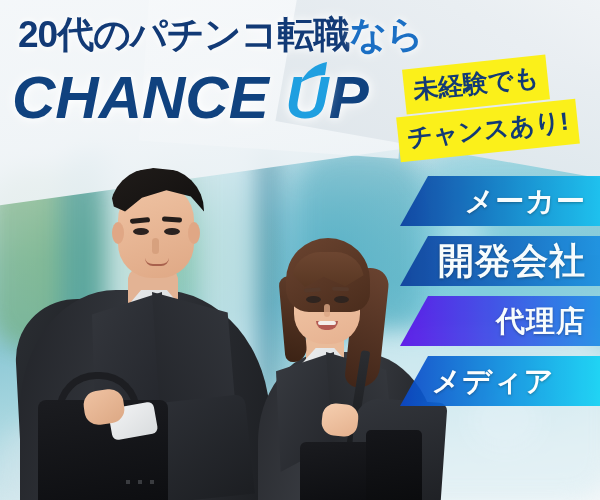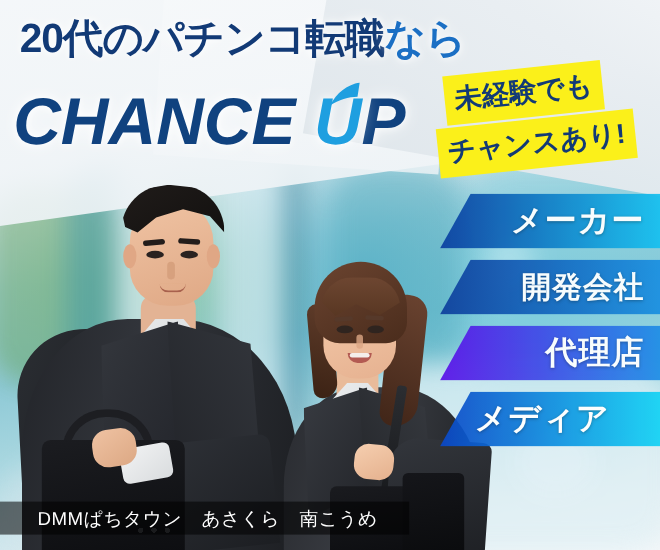--- a/index.html
+++ b/index.html
@@ -333,21 +333,20 @@
     left: 12px; top: 68px;
     z-index: 8;
     font-size: 60px;
     font-weight: 900;
     font-style: italic;
     letter-spacing: 0px;
     line-height: 1;
     white-space: nowrap;
     color: #10427f;
     text-shadow: 0 0 8px rgba(255,255,255,.95), 0 0 16px rgba(255,255,255,.85);
-    margin-top: 13px;
   }
   .logo .chance { color:#10427f; }
   .logo .u-wrap {
     position: relative;
     display: inline-block;
     color: #1f9fe0;
   }
   .logo .u-swoosh {
     position: absolute;
     left: 13px; top: -6px;
@@ -393,21 +392,21 @@
   }
   .cat-label {
     color: #ffffff;
     font-size: 29px;
     font-weight: 900;
     letter-spacing: 1px;
     line-height: 1;
     text-shadow: 0 1px 3px rgba(0,0,0,.35);
     white-space: nowrap;
   }
-  .cat-label.sm { font-size: 27px; }
+  .cat-label.sm { font-size: 36px; }
 
   
   .credit {
     position: absolute;
     left: 0; bottom: 14px;
     width: 372px;
     height: 30px;
     background: rgba(0,0,0,.55);
     display: flex;
     align-items: center;
@@ -522,17 +521,14 @@
       <span class="cat-label sm">開発会社</span>
     </div>
     <div class="cat" style="background: linear-gradient(90deg, rgb(90, 18, 232) 0%, rgb(31, 141, 230) 100%); align-items: center;">
       <span class="cat-label">代理店</span>
     </div>
     <div class="cat" style="background: linear-gradient(90deg, rgb(11, 72, 200) 0%, rgb(19, 210, 245) 100%); justify-content: center;">
       <span class="cat-label">メディア</span>
     </div>
   </div>
 
-  <div class="credit">
-    <span class="credit-text">DMMぱちタウン　あさくら　南こうめ</span>
-  </div>
 
 </div>
 
 </body></html>

